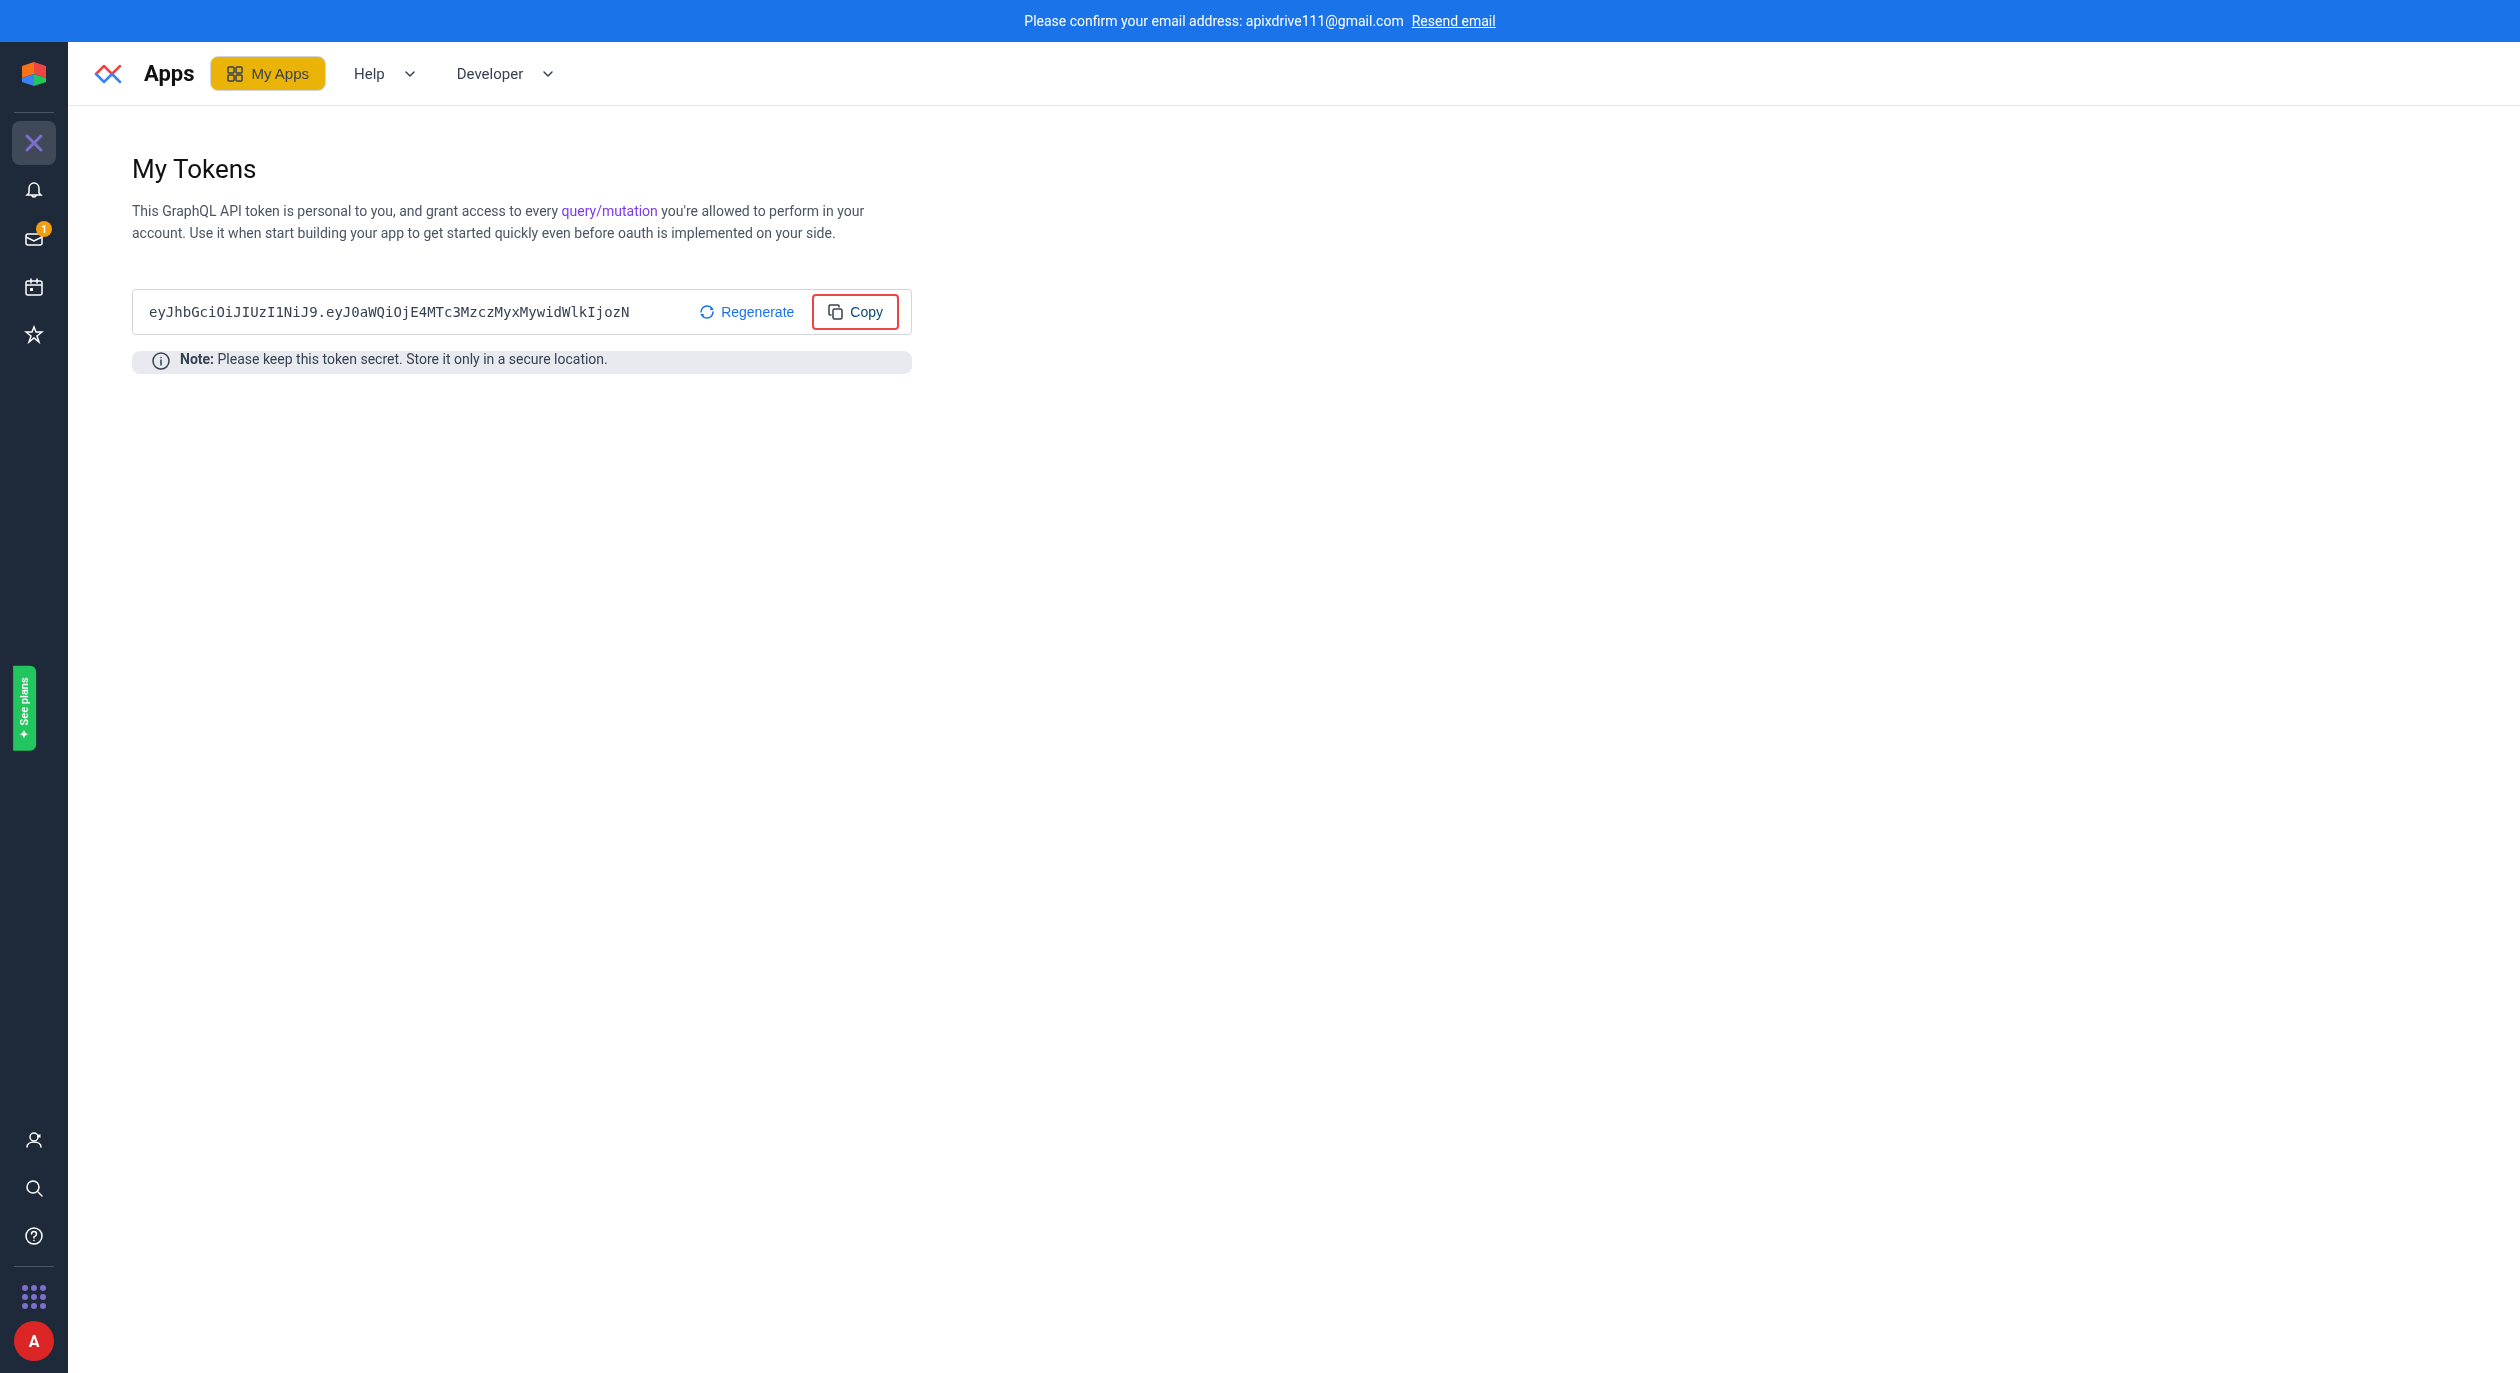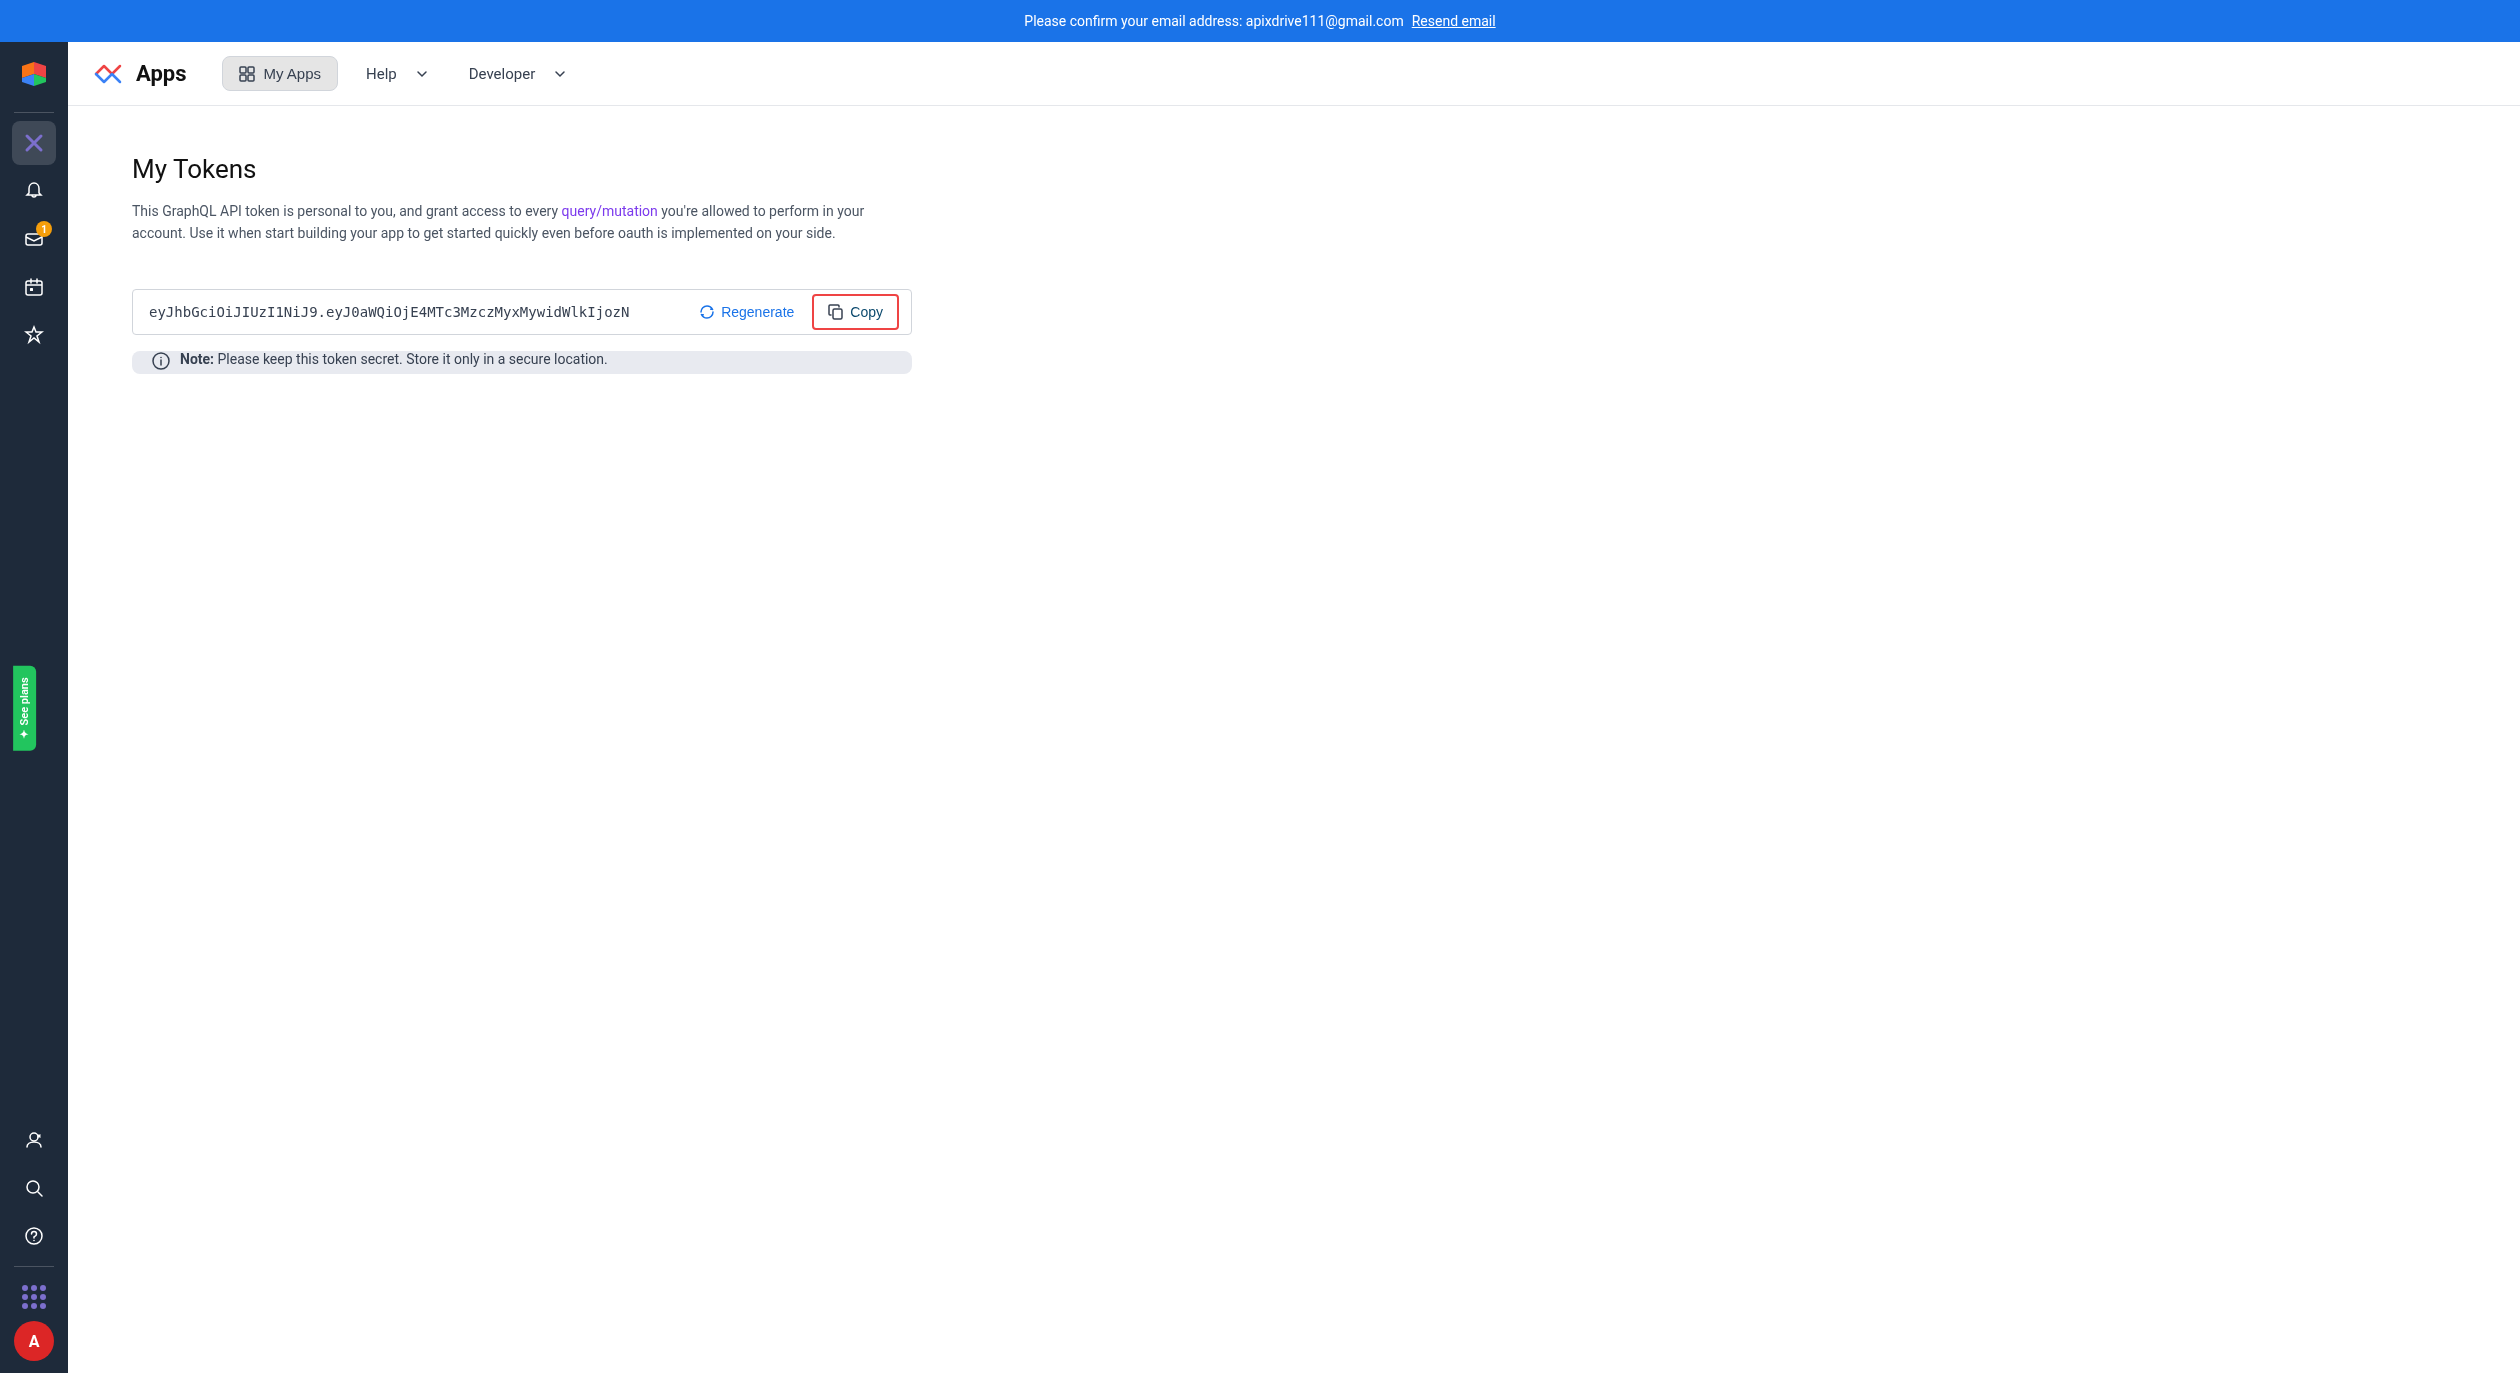--- a/index.html
+++ b/index.html
@@ -137,22 +137,22 @@
       height: 64px;
       display: flex;
       align-items: center;
       gap: 16px;
       flex-shrink: 0;
     }
 
     .header-brand {
       display: flex;
       align-items: center;
-      gap: 12px;
-      margin-right: 20px;
+      gap: 20px;
+      margin-right: 0;
     }
 
     .brand-icon {
       display: flex;
       align-items: center;
       font-size: 22px;
       font-weight: bold;
     }
 
     .brand-title {
@@ -161,21 +161,21 @@
       color: #111;
     }
 
     .my-apps-btn {
       display: flex;
       align-items: center;
       gap: 8px;
       padding: 8px 16px;
       border: 1px solid #d1d5db;
       border-radius: 8px;
-      background: #e5e5e5;
+      background: #eab308;
       cursor: pointer;
       font-size: 15px;
       font-weight: 500;
       color: #374151;
     }
 
     .nav-item {
       display: flex;
       align-items: center;
       gap: 18px;

